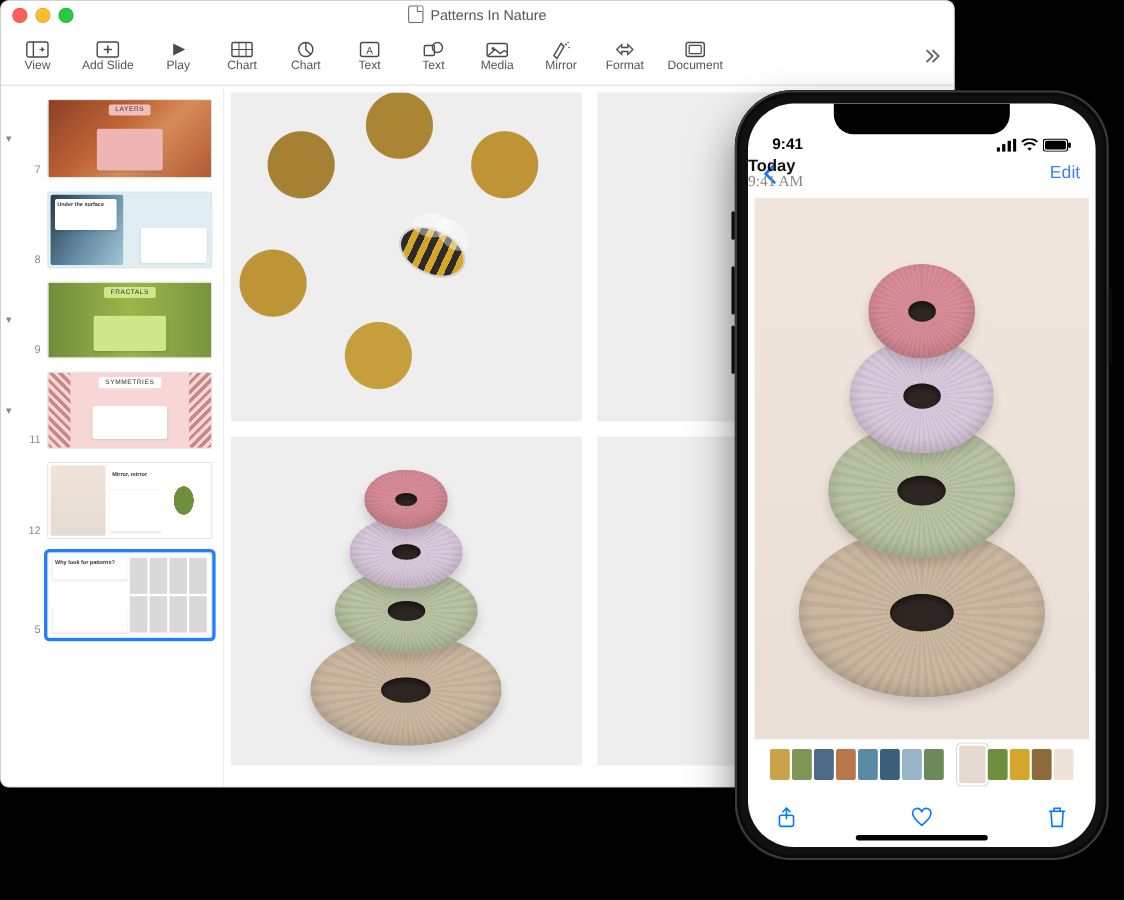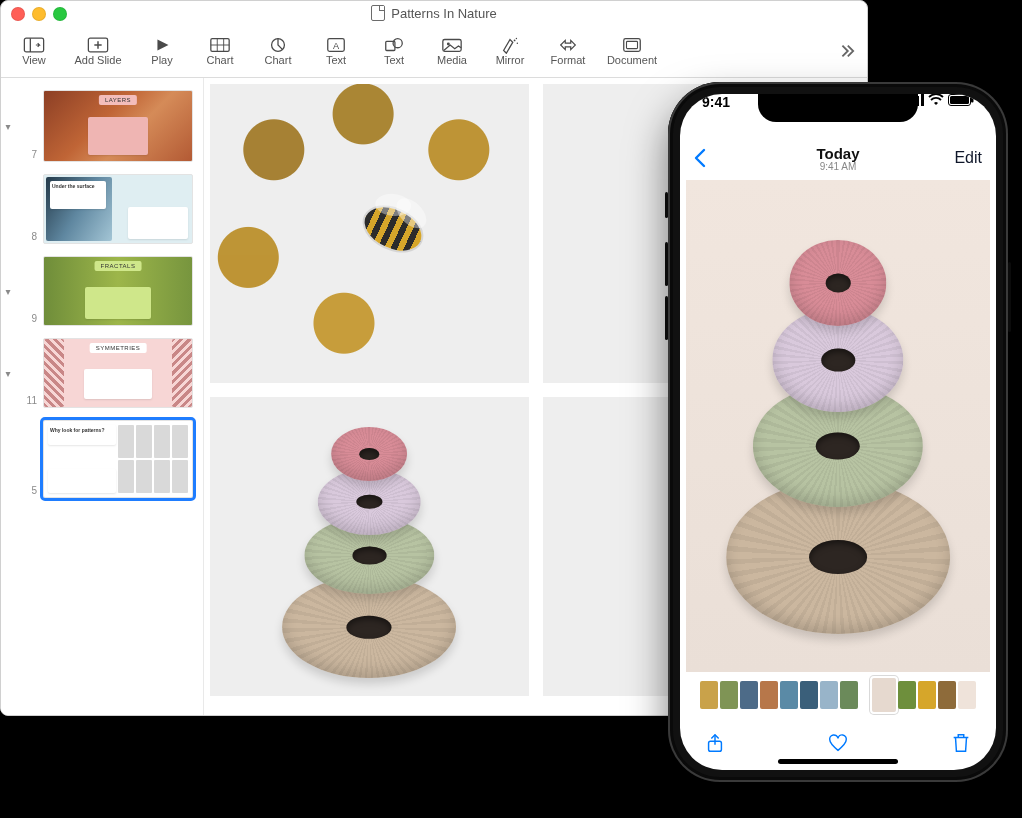--- a/index.html
+++ b/index.html
@@ -151,36 +151,36 @@
   }
   .notch {
     position:absolute; top:0; left:50%; transform:translateX(-50%);
     width: 160px; height: 28px;
     background:#000;
     border-bottom-left-radius: 18px; border-bottom-right-radius:18px;
     z-index:5;
   }
   .statusbar {
     height: 44px;
-    display:flex; align-items:flex-start; justify-content:space-between;
+    display:flex; align-items:flex-end; justify-content:space-between;
     padding: 0 22px; font-size: 14px; font-weight:600; color:#000;
   }
   .statusbar .right { display:flex; align-items:center; gap:4px; }
   .statusbar .right svg { height:12px; }
   .navbar {
     height: 40px;
     display:flex; align-items:center; justify-content:space-between;
     padding: 0 14px;
     position: relative;
   }
   .navbar .back { color:#007aff; font-size:24px; line-height:1;}
-  .navbar .center { position:absolute; left:0; right:0; text-align:center; }
+  .navbar .center { position:absolute; left:0; right:0; text-align:left; }
   .navbar .center .t1 { font-size:15px; font-weight:600; color:#111; }
-  .navbar .center .t2 { font-size:10px; color:#888; margin-top:-1px;}
-  .navbar .edit { color:#0f172a; font-size:16px; position:relative; z-index:1;}
+  .navbar .center .t2 { font-size:14px; color:#888; margin-top:-1px;font-family:Liberation Serif, serif;}
+  .navbar .edit { color:#3b82f6; font-size:16px; position:relative; z-index:1;}
   .photo-main {
     flex:1; margin: 2px 6px;
     background: linear-gradient(180deg,#f1e6de 0%,#eadfd7 100%);
     display:flex; align-items:center; justify-content:center;
     overflow:hidden;
   }
   .scrubber {
     height: 42px;
     display:flex; align-items:center; justify-content:center; gap:2px;
     padding: 0 12px;
@@ -500,20 +500,40 @@
             <span class="badge" style="background:#ffffff">SYMMETRIES</span>
             <div class="card">
                     <div class="p">&nbsp;</div>
                     <div class="p">&nbsp;</div>
                   </div>
           </div>
               </div>
             </div>
         </div>
 
+        <div class="slide-item">
+          <span class="disclosure"></span>
+          <span class="num">12</span>
+          <div class="thumb-wrap">
+              <div class="thumb t12">
+                <div class="mini">
+            <div class="img a"></div>
+            <div class="card a">
+                    <div class="h">Mirror, mirror</div>
+                  </div>
+            <div class="card b">
+                    <div class="p">&nbsp;</div>
+                    <div class="p">&nbsp;</div>
+                    <div class="p">&nbsp;</div>
+                  </div>
+            <div class="img b"></div>
+          </div>
+              </div>
+            </div>
+        </div>
 
         <div class="slide-item selected">
           <span class="disclosure"></span>
           <span class="num">5</span>
           <div class="thumb-wrap">
               <div class="thumb t13">
                 <div class="mini">
             <div class="card a">
                     <div class="h">Why look for patterns?</div>
                   </div>

